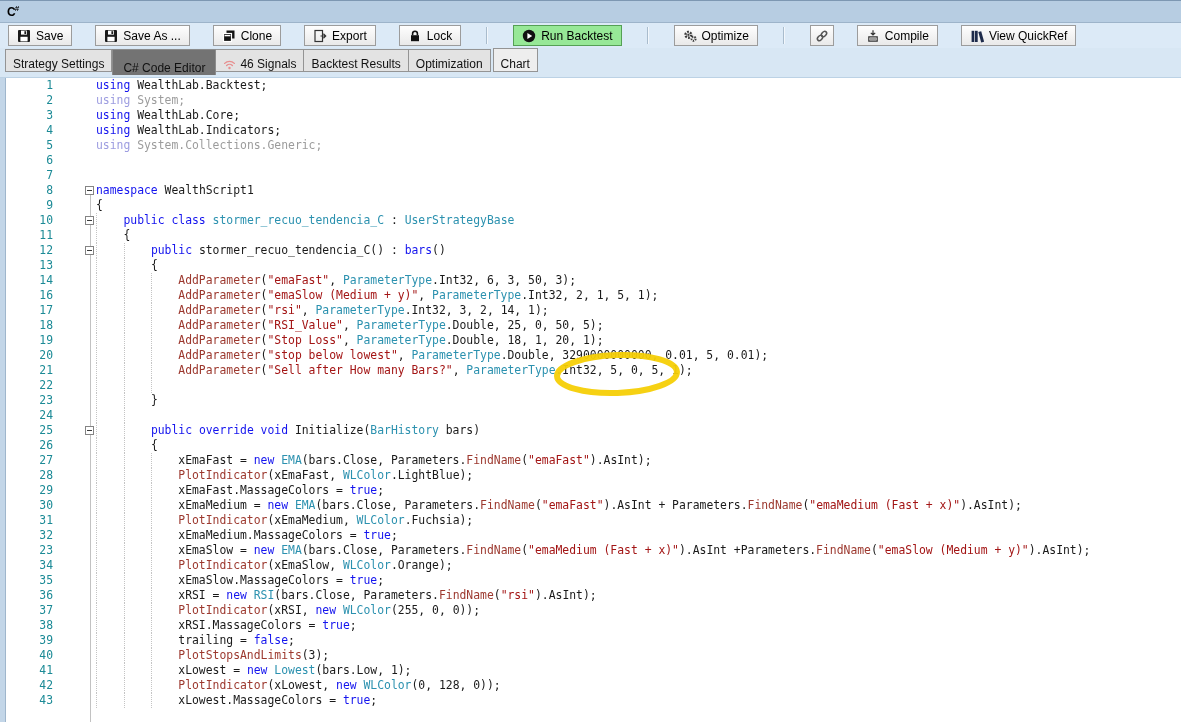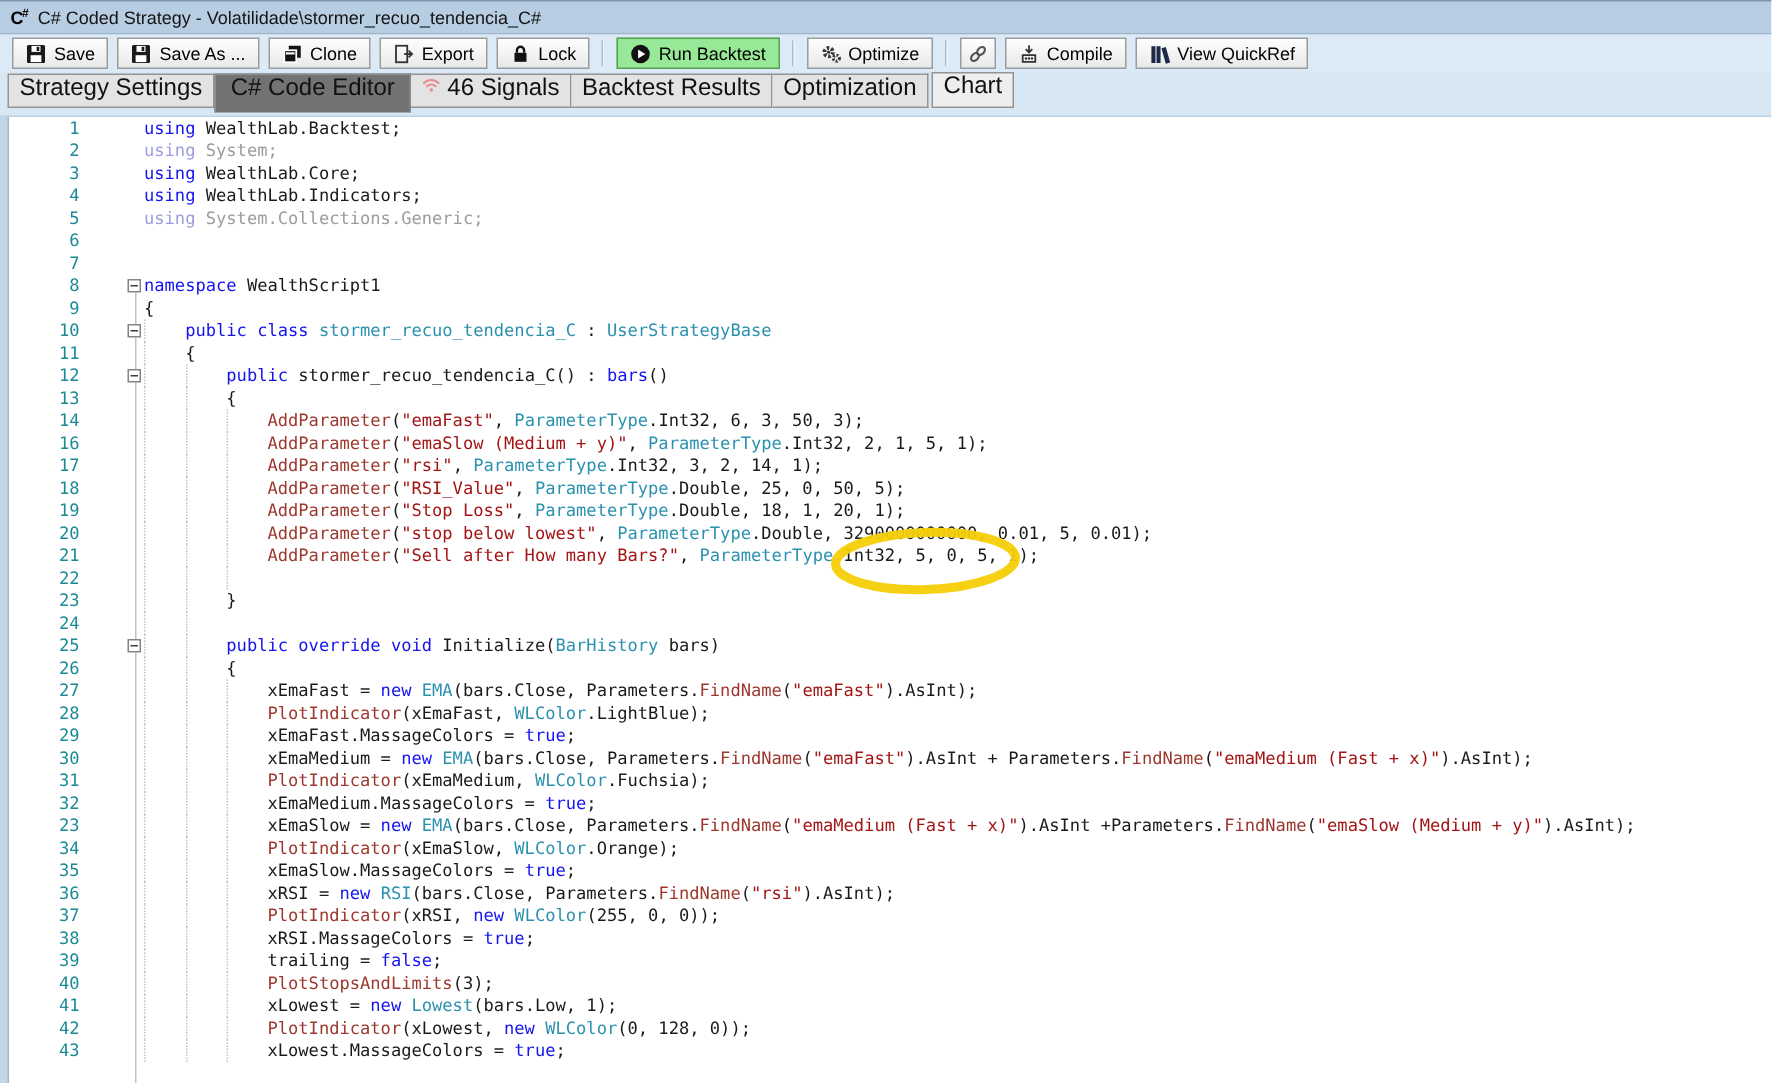--- a/index.html
+++ b/index.html
@@ -14,40 +14,40 @@
     height:21px;background:var(--titlebar,#b7cde2);
     border-top:1px solid #7d97b2;border-bottom:1px solid #9db4ca;
     display:flex;align-items:center;padding-left:7px;font-size:12px;color:#141414;
   }
   .appicon{font-weight:bold;font-size:12px;margin-right:7px;letter-spacing:-1px;color:#000;}
   .appicon sup{font-size:8px;font-weight:bold;}
 
   
   .toolbar{
     height:25px;background:var(--toolbar,#dceaf7);
-    display:flex;align-items:center;padding-left:8px;gap:6px;
+    display:flex;align-items:center;padding-left:8px;gap:23px;
   }
   .tbtn{
     height:19px;display:inline-flex;align-items:center;gap:5px;padding:0 8px;
     background:linear-gradient(#fefefe,#e9e9e9);border:1px solid #9c9c9c;
     font-size:12px;color:#000;cursor:default;flex:none;white-space:nowrap;
   }
   .tbtn.accent{background:var(--runbg,#97e897);border-color:#55a055;}
   .tbtn.iconic{padding:0 4px;}
   .tbtn svg{display:block;}
   .tsep{width:1px;height:17px;background:#a9bccd;border-right:1px solid #f2f7fc;margin:0 2px;flex:none;}
 
   
   .tabstrip{
     height:29px;background:var(--tabstrip,#d8e7f4);border-bottom:1px solid #bcd2e5;
     display:flex;align-items:flex-end;padding-left:5px;
   }
   .tab{
-    height:21px;margin-bottom:5px;display:inline-flex;align-items:flex-start;gap:4px;
-    padding:0 7px;font-size:16px;color:#111;background:#e3e3e3;
+    height:21px;margin-bottom:5px;display:inline-flex;align-items:flex-end;gap:4px;
+    padding:0 7px;font-size:12px;color:#111;background:#e3e3e3;
     border:1px solid #949494;border-left-width:0;white-space:nowrap;margin-top:18px;
   }
   .tab:first-child{border-left-width:1px;}
   .tab.active{
     height:25px;margin-bottom:2px;background:#737373;border:1px solid #8c8c8c;
     border-bottom:none;position:relative;z-index:2;padding:0 10px;
   }
   .tab.lite{background:#eeeeee;height:22px;border-left-width:1px;margin-left:2px;}
 
   
@@ -75,21 +75,20 @@
   .tk-pl{color:var(--pl,#1a1a1a);}
   .annotation{position:absolute;z-index:5;pointer-events:none;}
 </style>
 </head>
 <body>
 
 <div class="window">
 
   <div class="titlebar">
     <span class="appicon">C<sup>#</sup></span>
-    <span>C# Coded Strategy - Volatilidade\stormer_recuo_tendencia_C#</span>
   </div>
 
   <div class="toolbar" id="toolbar">
       <div class="tbtn">
         <span>
           <svg width="14" height="14" viewBox="0 0 14 14">
             <rect x="1" y="1" width="12" height="12" rx="1" fill="#1a1a1a"></rect>
             <rect x="4" y="1.6" width="6" height="4" fill="#fff"></rect>
             <rect x="7.4" y="2.2" width="1.8" height="2.8" fill="#1a1a1a"></rect>
             <rect x="3.4" y="7.8" width="7.2" height="4.6" fill="#fff"></rect>

